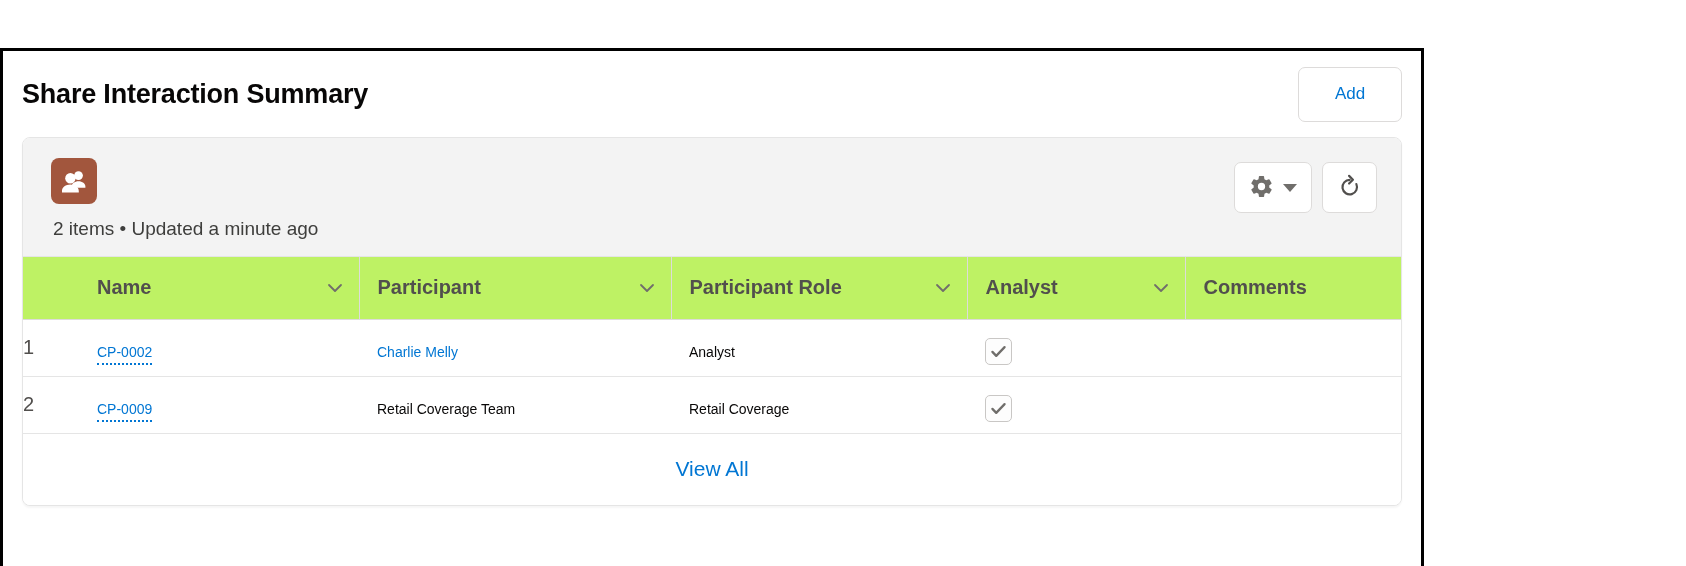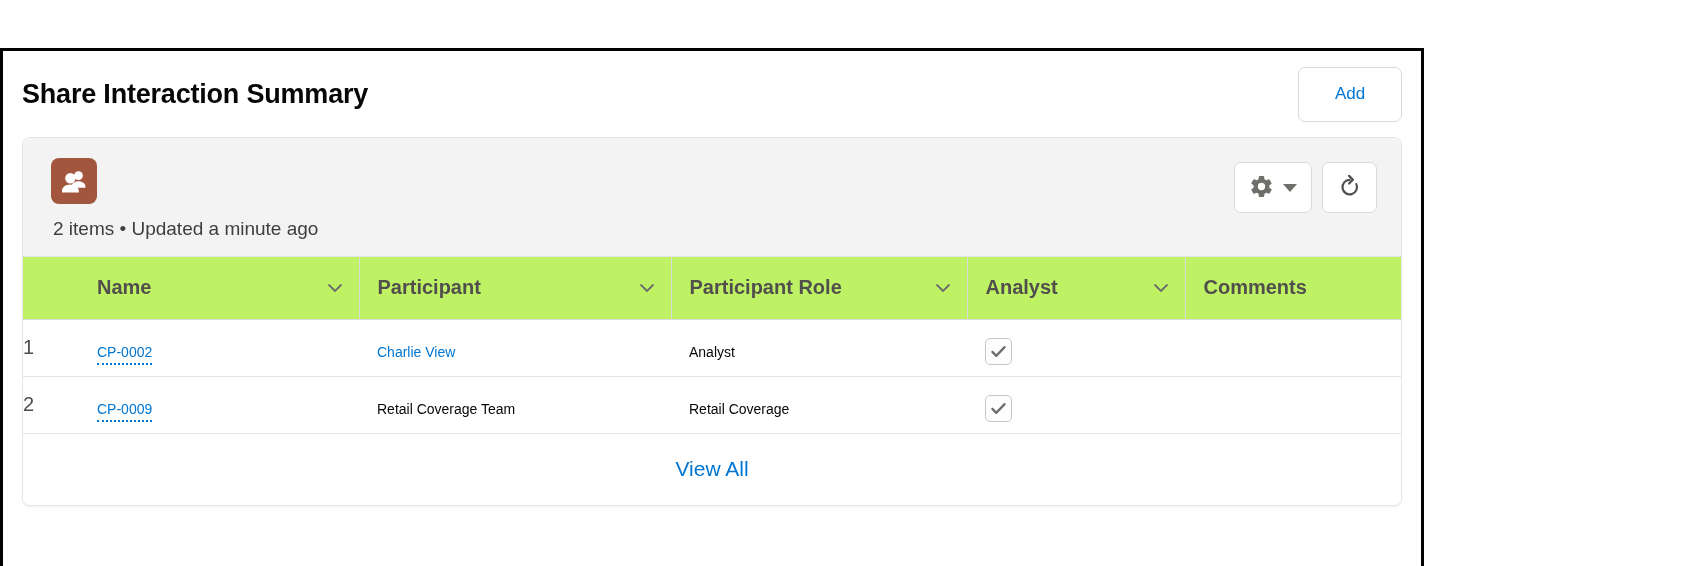--- a/index.html
+++ b/index.html
@@ -348,21 +348,21 @@
         </tr>
       </thead>
 
       <tbody>
         <tr>
           <td class="col-index">1</td>
           <td>
             <span class="link-dotted">CP-0002</span>
           </td>
           <td>
-            <span class="link">Charlie View</span>
+            <span class="link">Charlie Melly</span>
           </td>
           <td>Analyst</td>
           <td>
             <span class="checkbox">
               <svg width="19" height="19" viewBox="0 0 20 20">
                 <path d="M3.6 10.4l4 4.2L16.4 5.4" fill="none" stroke="#706e6b" stroke-width="2.4" stroke-linecap="round" stroke-linejoin="round"></path>
               </svg>
             </span>
           </td>
           <td></td>

